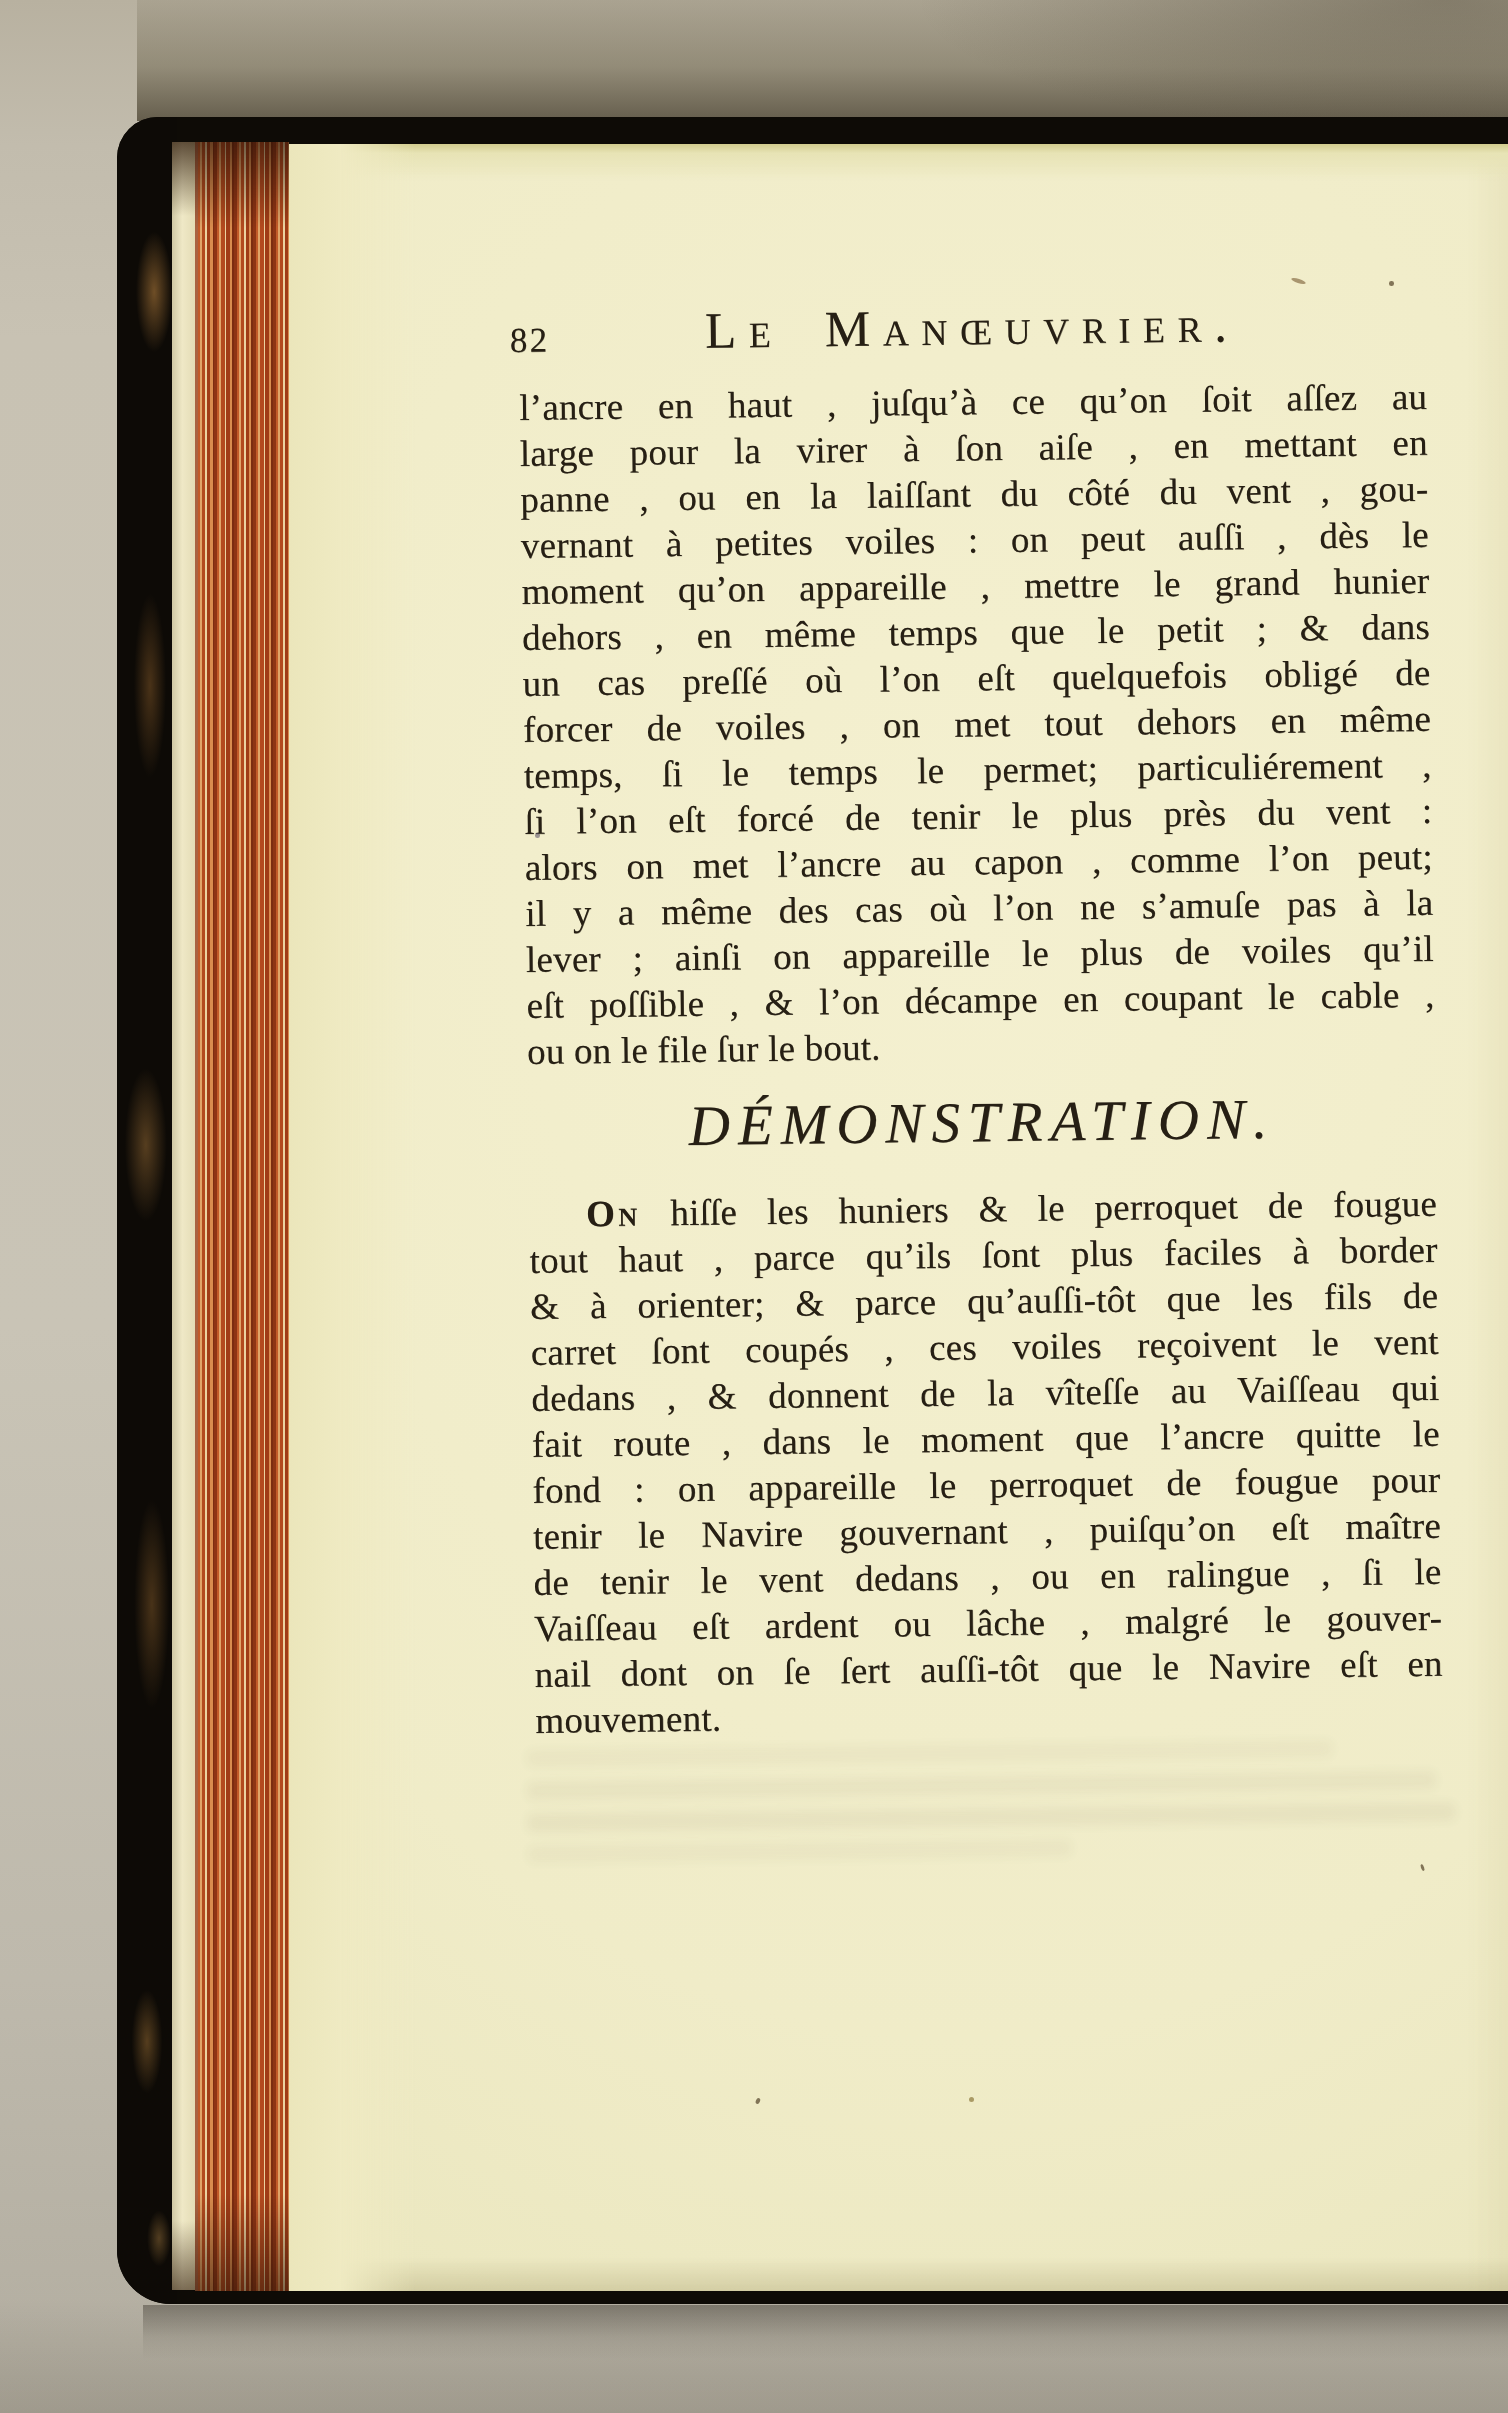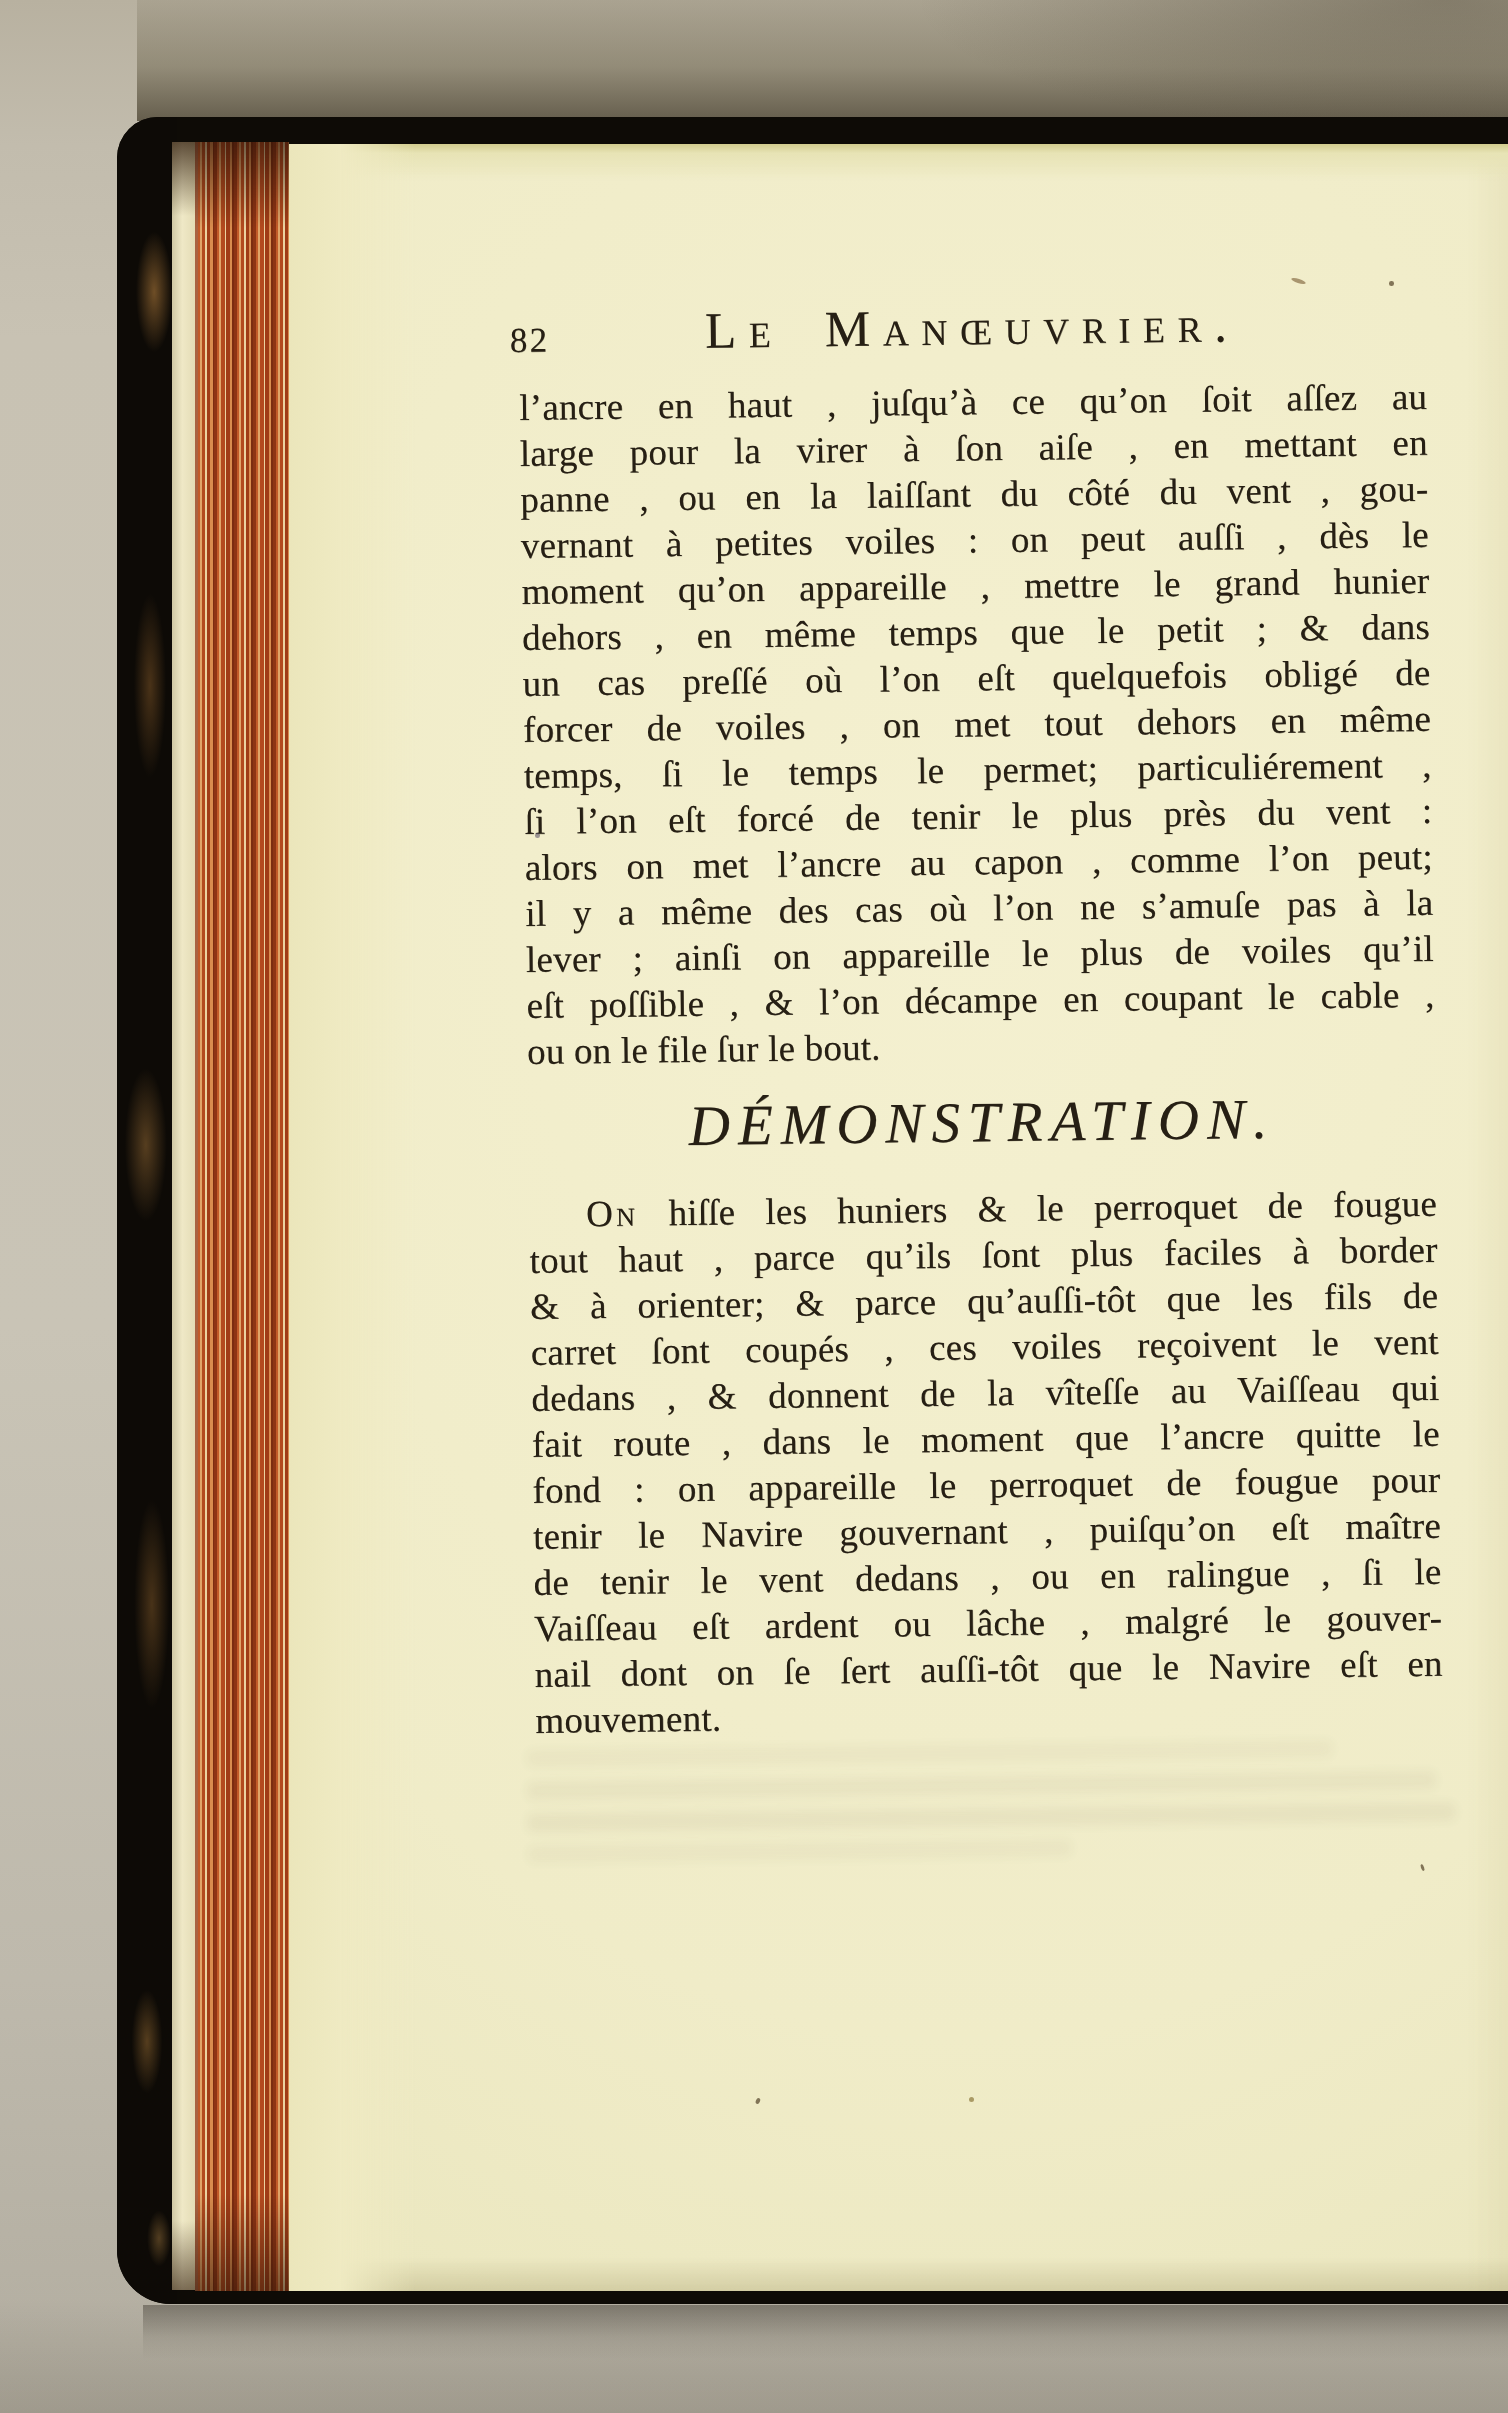--- a/index.html
+++ b/index.html
@@ -74,21 +74,21 @@
     font-variant:small-caps; letter-spacing:12.6px; word-spacing:16px; }
   .para { font-size:37px; line-height:46px; letter-spacing:0.2px; }
   .para1 { margin-top:24.6px; }
   .bodyline { text-align:justify; text-align-last:justify; white-space:normal; }
   .para1 .bodyline:last-child { text-align-last:left; }
   .para2-rest .bodyline:last-child { text-align-last:left; }
   .section-heading { margin-top:21px; text-align:center; font-style:italic;
     font-size:57px; line-height:63px; letter-spacing:8px; word-spacing:3.4px; }
   .para2 { margin-top:33px; }
   .bodyline.first { padding-left:57px; }
-  .lead-caps { font-variant:small-caps; letter-spacing:3.4px; }
+  .lead-caps { font-variant:small-caps; letter-spacing:3.4px;font-weight:bold; }
   
   .ghost-lines { position:absolute; left:-8.6px; top:1443px; width:937px; opacity:0.85; }
   .ghost-bar { background:#807856; filter:blur(5.1px); border-radius:4.6px; }
   .g1 { height:17px; width:86%; opacity:0.07; margin-bottom:15px; }
   .g2 { height:18.3px; width:97%; opacity:0.09; margin-bottom:13.7px; }
   .g3 { height:18.3px; width:99%; opacity:0.10; margin-bottom:13.7px; }
   .g4 { height:17px; width:58%; opacity:0.07; }
   
   .speck { position:absolute; background:rgba(92,76,50,0.75); border-radius:50%; }
   .sp1 { left:1002px; top:135px;  width:15px; height:4px;  transform:rotate(18deg); background:rgba(120,90,50,0.6); }

